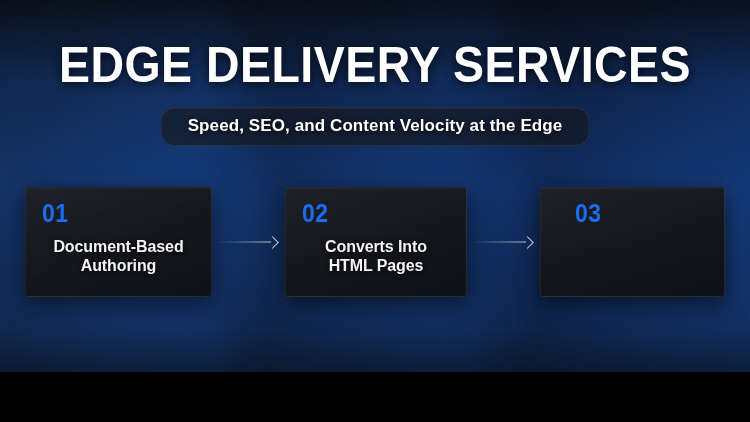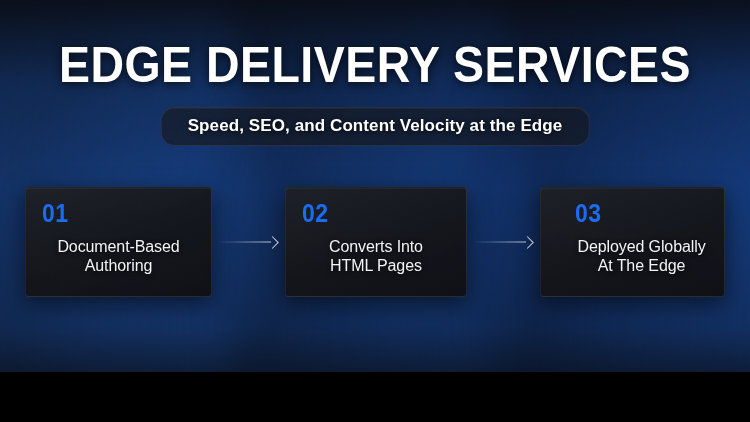--- a/index.html
+++ b/index.html
@@ -187,21 +187,21 @@
   .card-label {
     margin-top: 11px;
     flex: 1;
     display: flex;
     align-items: flex-start;
     justify-content: center;
     text-align: center;
     color: #f3f3f5;
     font-size: 16px;
     line-height: 19px;
-    font-weight: 400;
+    font-weight: 700;
     letter-spacing: -0.1px;
     padding-right: 6px;
     text-shadow: 0 1px 5px rgba(0,0,0,0.8);
     white-space: pre-line;
   }
 
   .connector {
     flex: 1 1 auto;
     height: 12px;
     position: relative;
@@ -271,19 +271,17 @@
 HTML Pages</div>
       </div>
 
       <div class="connector">
         <div class="line"></div>
         <div class="head"></div>
       </div>
 
       <div class="card last">
         <div class="card-number">03</div>
-        <div class="card-label">Deployed Globally
-At The Edge</div>
       </div>
 
     </div>
   </div>
 </div>
 
 </body></html>

